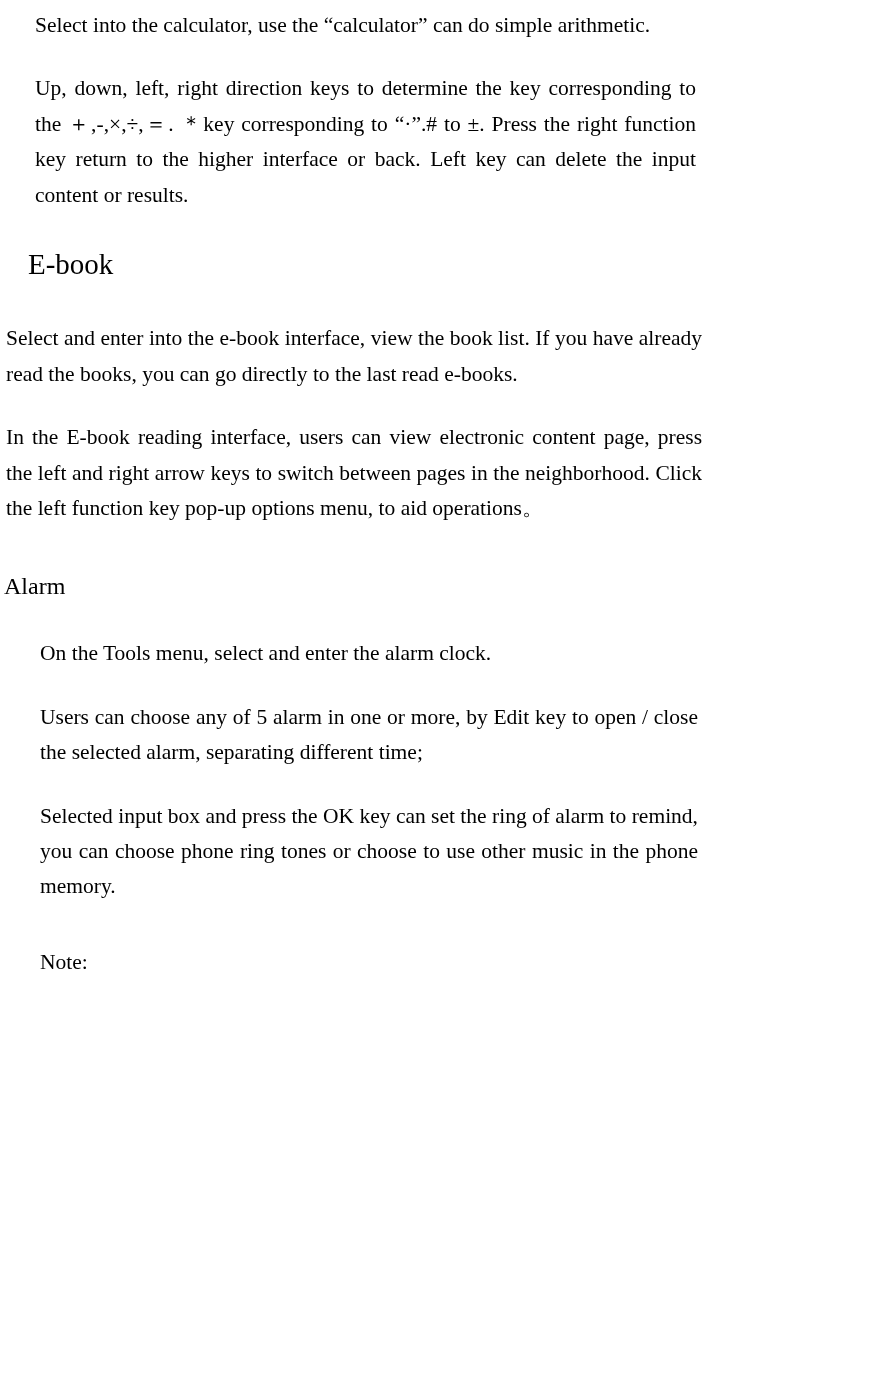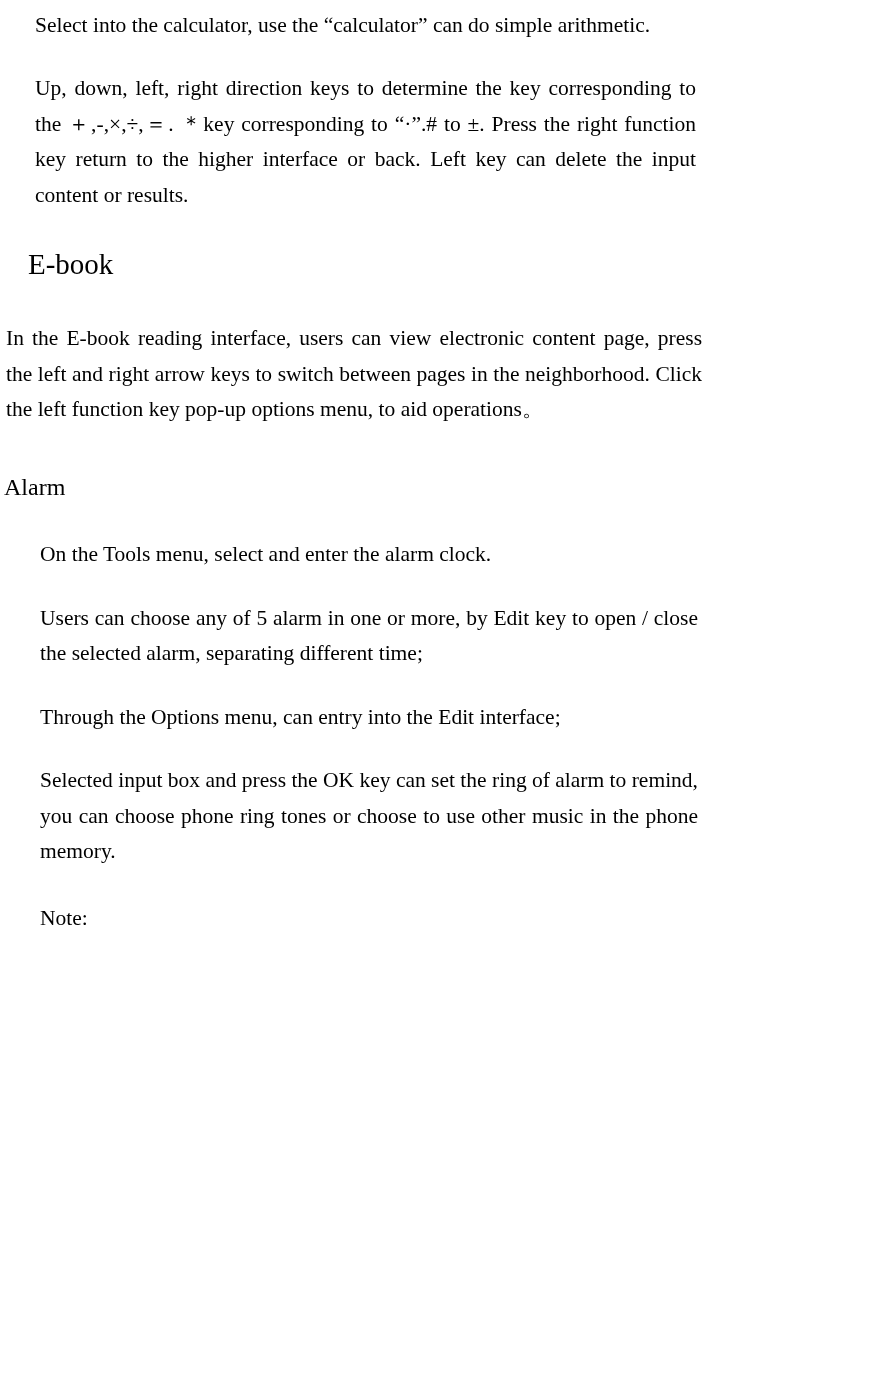--- a/index.html
+++ b/index.html
@@ -36,45 +36,45 @@
     font-weight: normal;
     margin: 18px 0 32px 28px;
   }
   .h-alarm {
     font-family: "Times New Roman", "SimSun", serif;
     font-size: 24px;
     font-weight: normal;
     margin: 40px 0 30px 4px;
   }
   .note {
-    margin-top: 32px;
+    margin-top: 40px;
     margin-bottom: 0;
   }
 </style>
 </head>
 <body>
 
 <div class="page">
 
   <div class="p ind-a">Select into the calculator, use the “calculator” can do simple arithmetic.</div>
 
   <div class="p ind-a">Up, down, left, right direction keys to determine the key corresponding to the ＋,-,×,÷,＝. ＊key corresponding to “·”.# to ±. Press the right function key return to the higher interface or back. Left key can delete the input content or results.</div>
 
   <div class="h-ebook">E-book</div>
 
+  <div class="p ind-full">Select and enter into the e-book interface, view the book list. If you have already read the books, you can go directly to the last read e-books.</div>
 
   <div class="p ind-full">In the E-book reading interface, users can view electronic content page, press the left and right arrow keys to switch between pages in the neighborhood. Click the left function key pop-up options menu, to aid operations。</div>
 
   <div class="h-alarm">Alarm</div>
 
   <div class="p ind-b">On the Tools menu, select and enter the alarm clock.</div>
 
   <div class="p ind-b">Users can choose any of 5 alarm in one or more, by Edit key to open / close the selected alarm, separating different time;</div>
 
-  <div class="p ind-b">Through the Options menu, can entry into the Edit interface;</div>
 
 
   <div class="p ind-b">Selected input box and press the OK key can set the ring of alarm to remind, you can choose phone ring tones or choose to use other music in the phone memory.</div>
 
 
 
   <div class="p ind-b note">Note:</div>
 
 </div>
 

